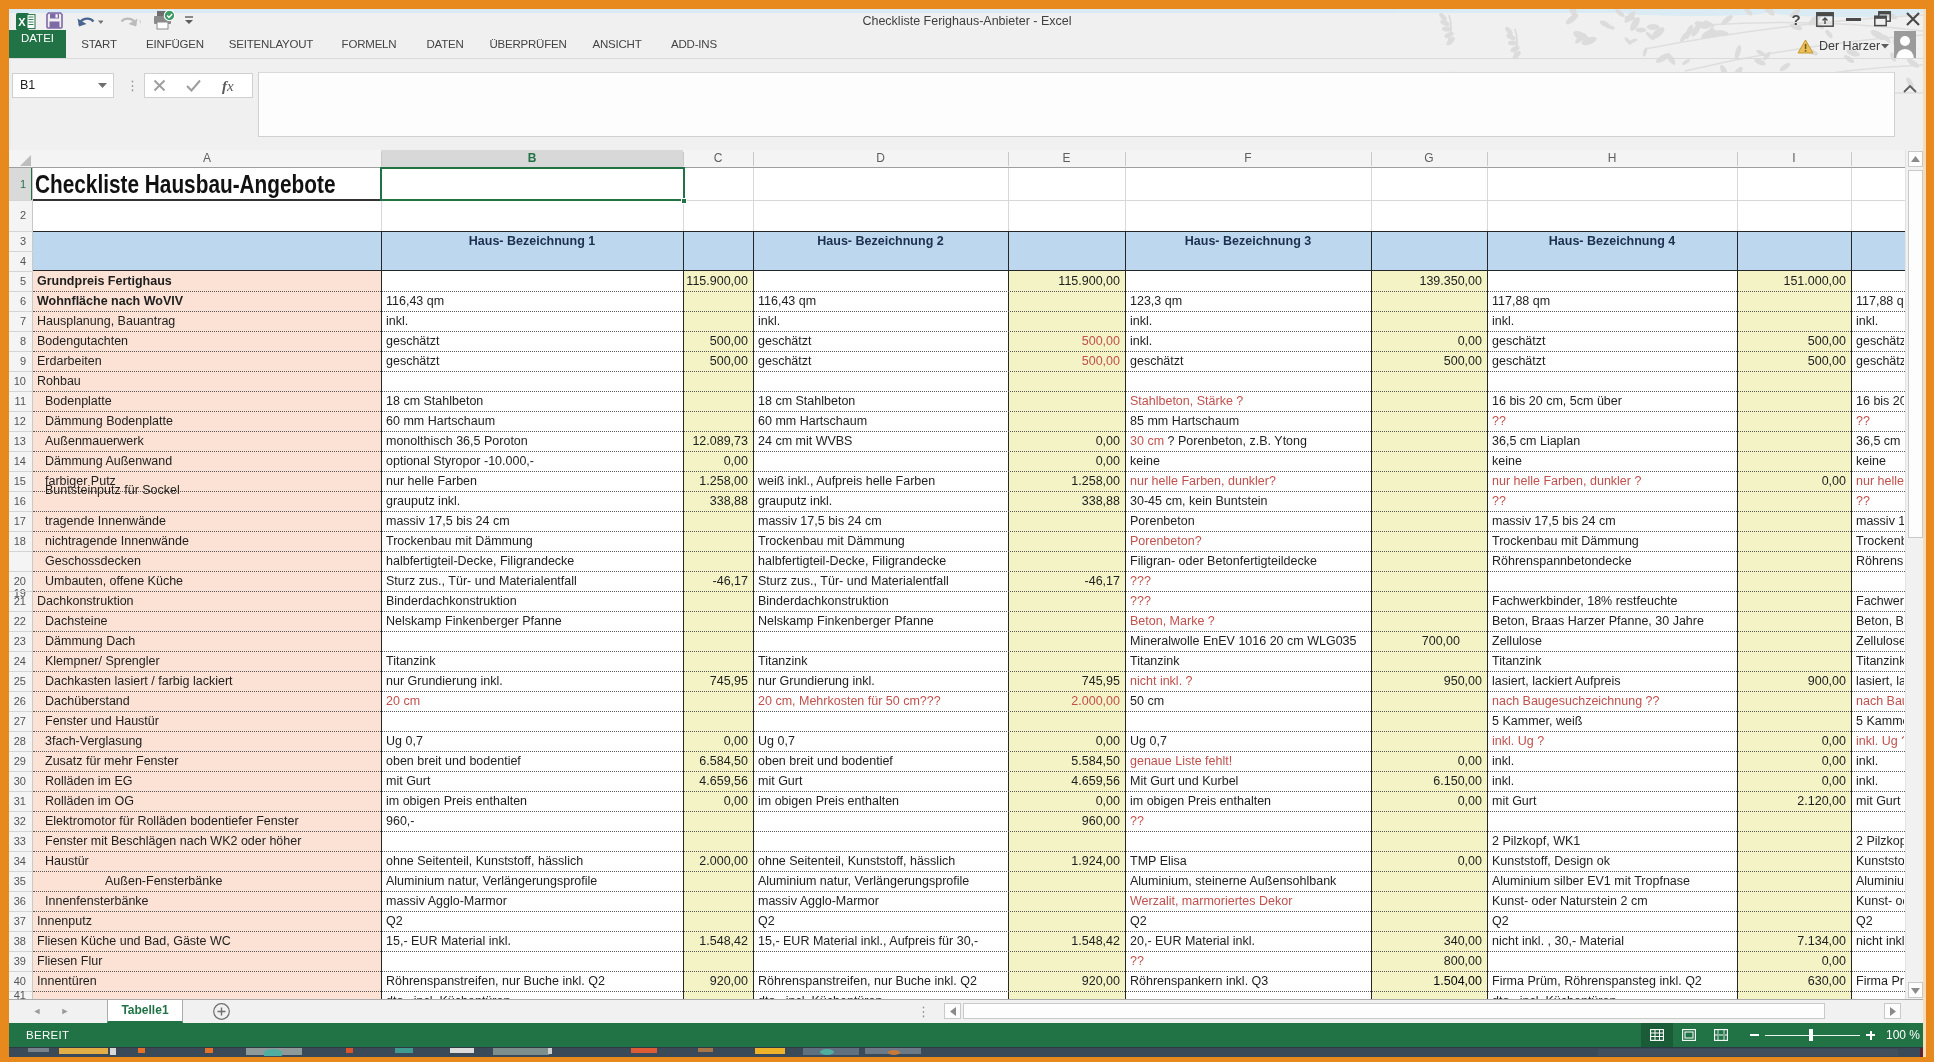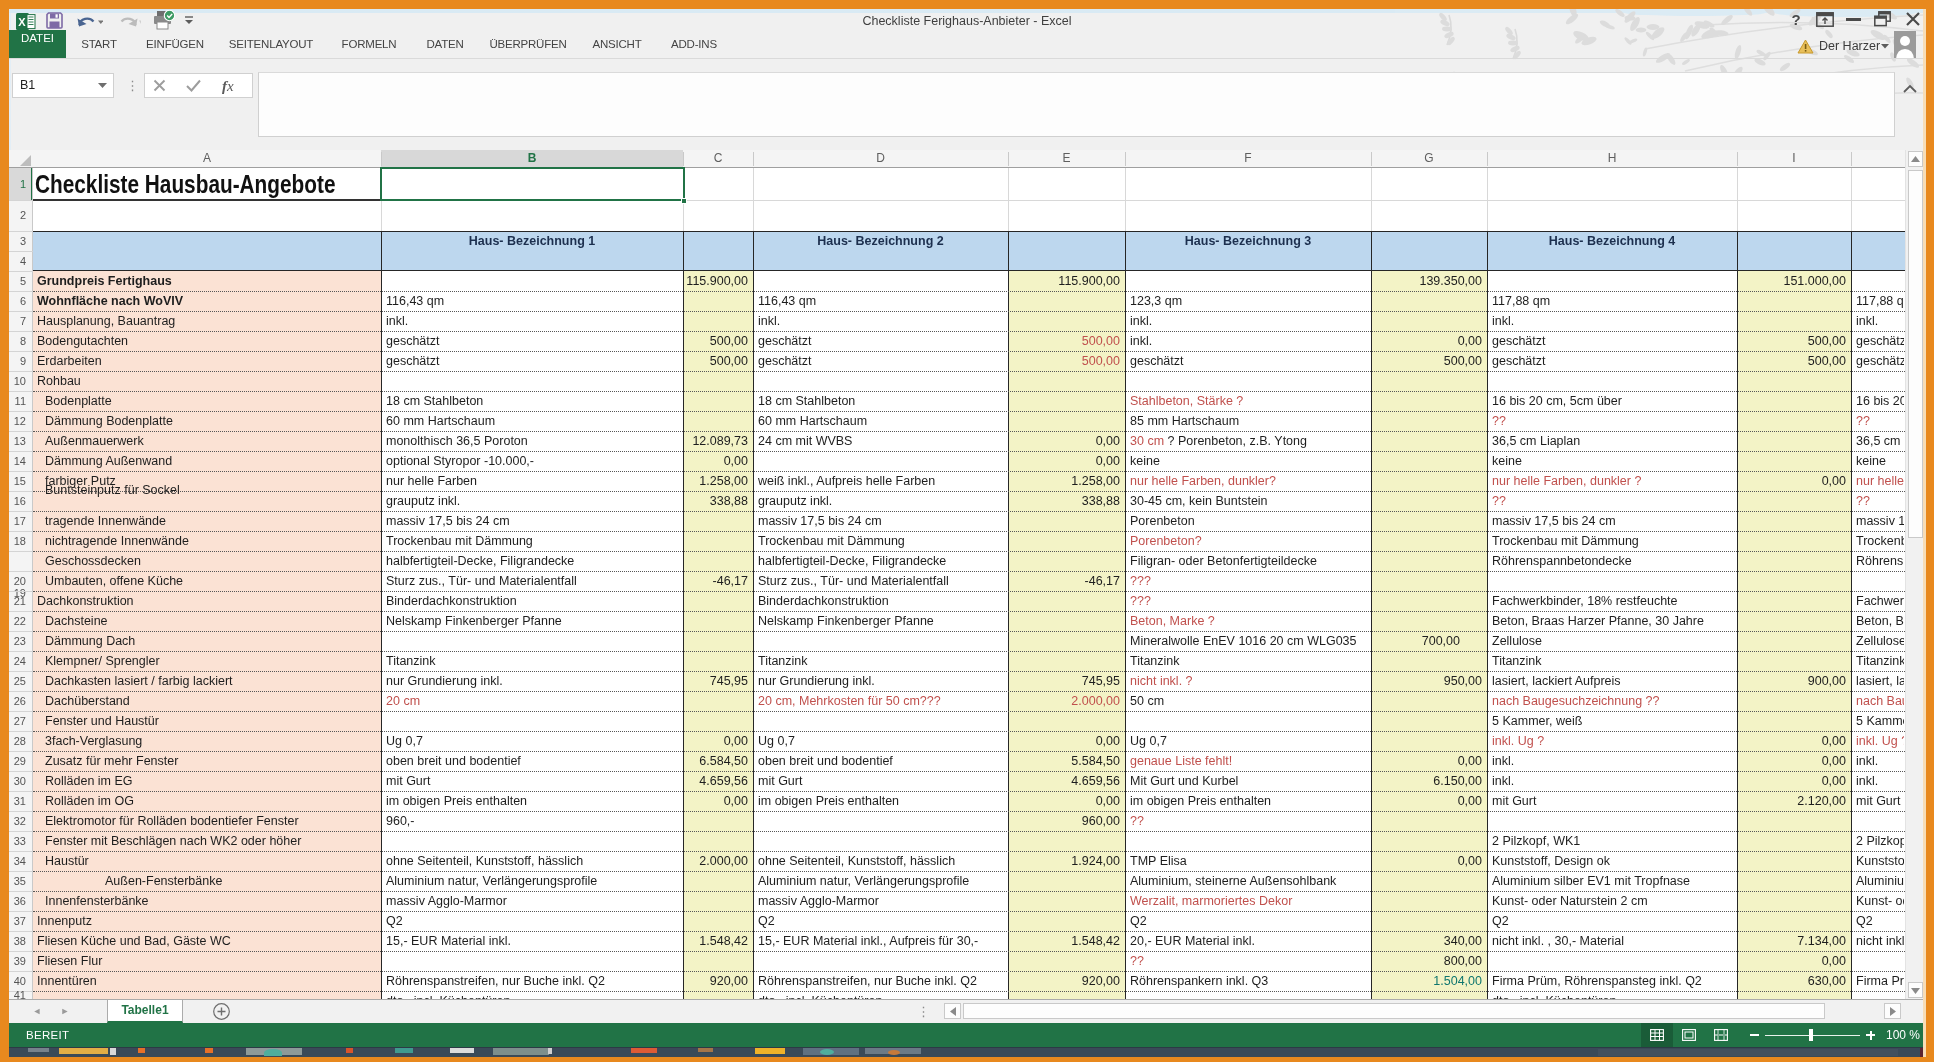--- a/index.html
+++ b/index.html
@@ -534,21 +534,21 @@
 <div class="v" style="left:1372px;top:331px;width:114px;height:20px;line-height:20px;color:#1d1d1d;">0,00</div>
 <div class="v" style="left:1372px;top:351px;width:114px;height:20px;line-height:20px;color:#1d1d1d;">500,00</div>
 <div class="v" style="left:1372px;top:631px;width:92px;height:20px;line-height:20px;color:#1d1d1d;">700,00</div>
 <div class="v" style="left:1372px;top:671px;width:114px;height:20px;line-height:20px;color:#1d1d1d;">950,00</div>
 <div class="v" style="left:1372px;top:751px;width:114px;height:20px;line-height:20px;color:#1d1d1d;">0,00</div>
 <div class="v" style="left:1372px;top:771px;width:114px;height:20px;line-height:20px;color:#1d1d1d;">6.150,00</div>
 <div class="v" style="left:1372px;top:791px;width:114px;height:20px;line-height:20px;color:#1d1d1d;">0,00</div>
 <div class="v" style="left:1372px;top:851px;width:114px;height:20px;line-height:20px;color:#1d1d1d;">0,00</div>
 <div class="v" style="left:1372px;top:931px;width:114px;height:20px;line-height:20px;color:#1d1d1d;">340,00</div>
 <div class="v" style="left:1372px;top:951px;width:114px;height:20px;line-height:20px;color:#1d1d1d;">800,00</div>
-<div class="v" style="left:1372px;top:971px;width:114px;height:20px;line-height:20px;color:#0f766e;">1.504,00</div>
+<div class="v" style="left:1372px;top:971px;width:114px;height:20px;line-height:20px;color:#000000;">1.504,00</div>
 <div class="c" style="left:1488px;top:291px;width:248px;height:20px;line-height:20px;color:#1d1d1d;">117,88 qm</div>
 <div class="c" style="left:1488px;top:311px;width:248px;height:20px;line-height:20px;color:#1d1d1d;">inkl.</div>
 <div class="c" style="left:1488px;top:331px;width:248px;height:20px;line-height:20px;color:#1d1d1d;">geschätzt</div>
 <div class="c" style="left:1488px;top:351px;width:248px;height:20px;line-height:20px;color:#1d1d1d;">geschätzt</div>
 <div class="c" style="left:1488px;top:391px;width:248px;height:20px;line-height:20px;color:#1d1d1d;">16 bis 20 cm, 5cm über</div>
 <div class="c" style="left:1488px;top:411px;width:248px;height:20px;line-height:20px;color:#c0504d;">??</div>
 <div class="c" style="left:1488px;top:431px;width:248px;height:20px;line-height:20px;color:#1d1d1d;">36,5 cm Liaplan</div>
 <div class="c" style="left:1488px;top:451px;width:248px;height:20px;line-height:20px;color:#1d1d1d;">keine</div>
 <div class="c" style="left:1488px;top:471px;width:248px;height:20px;line-height:20px;color:#c0504d;">nur helle Farben, dunkler ?</div>
 <div class="c" style="left:1488px;top:491px;width:248px;height:20px;line-height:20px;color:#c0504d;">??</div>

